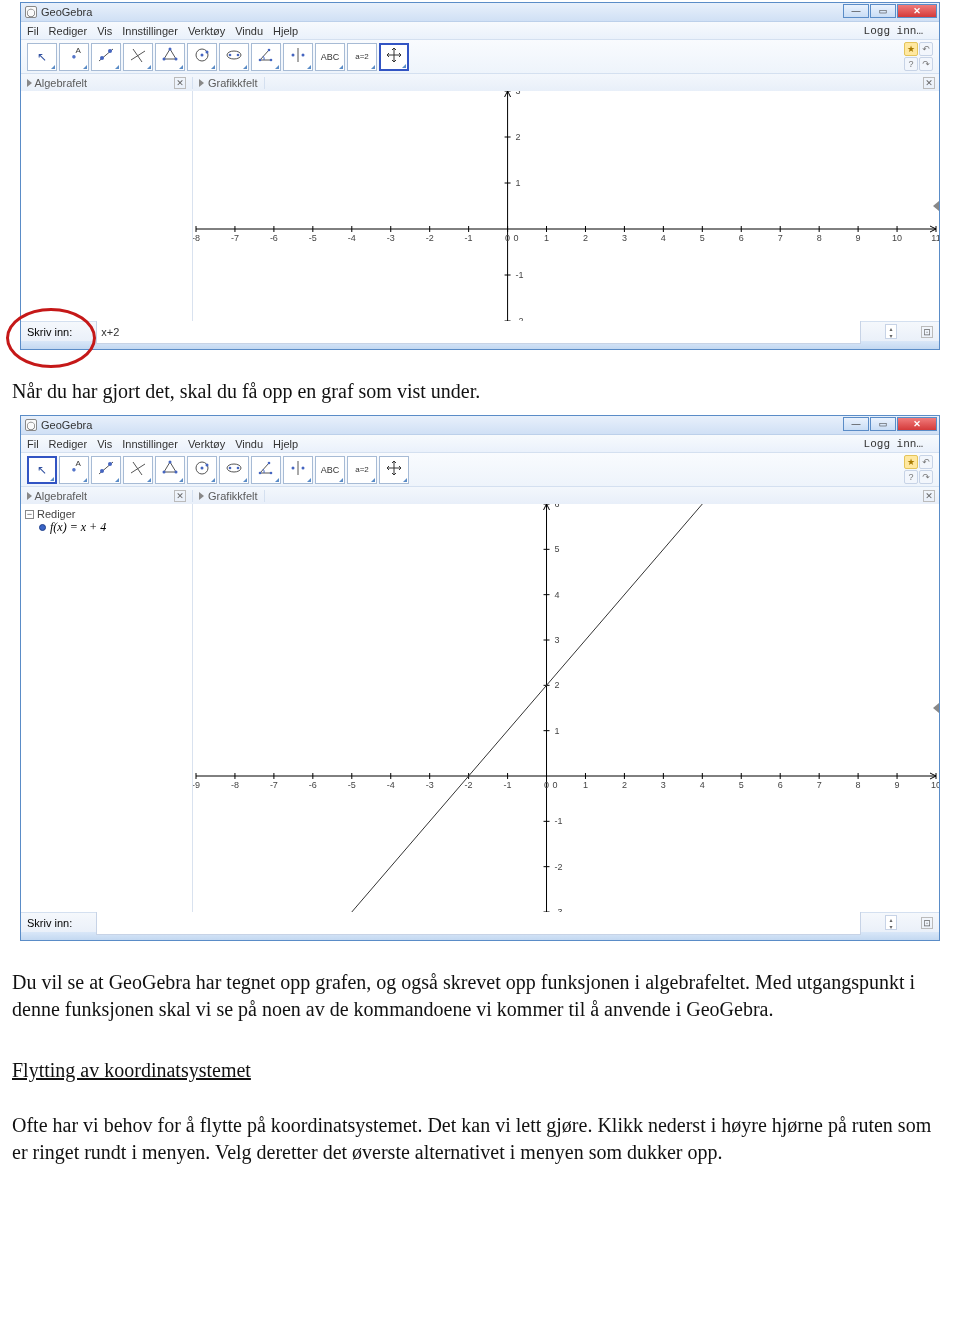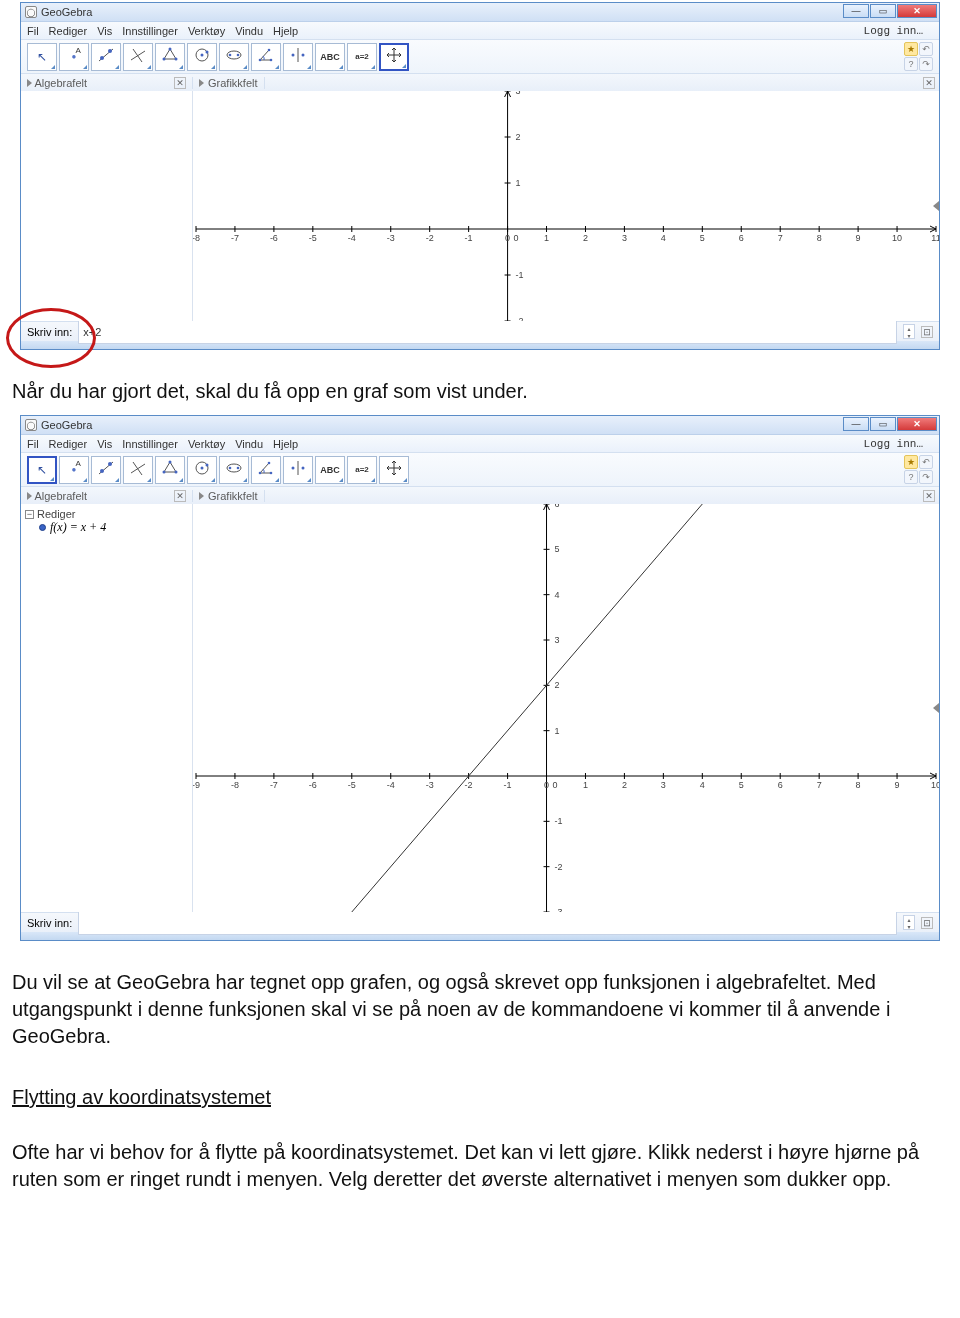--- a/index.html
+++ b/index.html
@@ -93,21 +93,21 @@
     border: 2px solid #3254c3;
   }
   .tool-btn .corner {
     position: absolute;
     bottom: 1px; right: 1px;
     width: 0; height: 0;
     border-left: 4px solid transparent;
     border-bottom: 4px solid #5a8cc7;
   }
   .inner-icon { font-size: 12px; color: #3050a0; }
-  .abc-lbl { font-size: 9px; font-weight: bold; color: #333; }
+  .abc-lbl { font-size: 9px; font-weight: normal; color: #333; }
   .right-tool-icons {
     position: absolute;
     right: 6px;
     top: 2px;
     display: flex;
     flex-direction: column;
     gap: 1px;
   }
   .right-tool-icons .row { display: flex; gap: 1px; }
   .mini-icon {
@@ -216,21 +216,21 @@
     border-bottom: 5px solid transparent;
     border-right: 6px solid #888;
   }
   .input-bar {
     height: 20px;
     background: linear-gradient(#f5f8fc, #eaf0f9);
     border-top: 1px solid #d4e0f0;
     display: flex;
     align-items: center;
     padding: 0 6px;
-    gap: 6px;
+    gap: 24px;
     font-size: 11px;
   }
   .input-field {
     flex: 1;
     height: 25px;
     border: 1px solid #c7d3e6;
     background: #fff;
     font-size: 11px;
     padding: 0 4px;
     color: #333;
@@ -250,21 +250,21 @@
   .red-circle {
     position: absolute;
     width: 90px; height: 60px;
     border: 3px solid #c51818;
     border-radius: 50%;
     left: -4px;
     bottom: -18px;
     pointer-events: none;
   }
   .doc-text {
-    font-family: Liberation Sans, sans-serif;
+    font-family: Liberation Serif, serif;
     font-size: 20px;
     color: #111;
     padding: 20px 12px 8px 12px;
     line-height: 1.35;
   }
   .doc-text.heading {
     text-decoration: underline;
     padding-top: 26px;
   }
   .screenshot-wrap {

